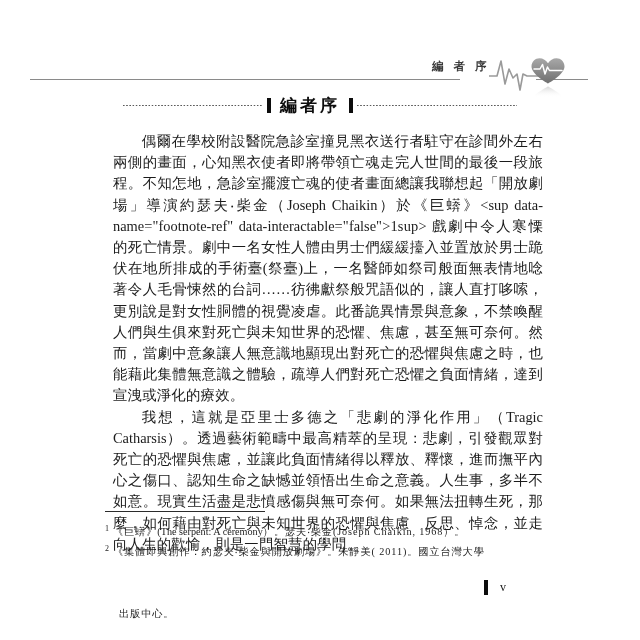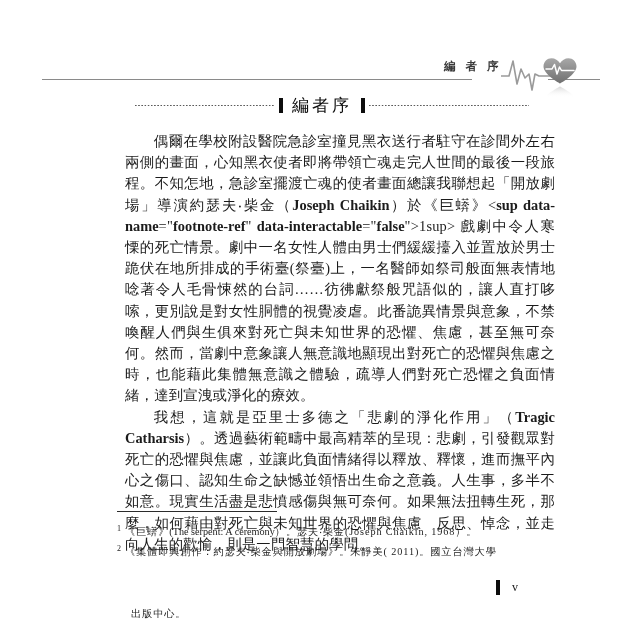--- a/index.html
+++ b/index.html
@@ -11,21 +11,21 @@
     width: 640px;
     height: 640px;
     overflow: hidden;
     font-family: "Liberation Serif", "DejaVu Serif", serif;
     color: #1a1a1a;
     position: relative;
   }
 
   .page {
     position: absolute;
-    left: 12px; top: 0;
+    left: 0; top: 0;
     width: 527px;
     height: 640px;
     background: #ffffff;
   }
 
   
   .running-head {
     position: absolute;
     left: 0;
     top: 28px;
@@ -94,21 +94,21 @@
   }
   .dots-left  { width: 140px; margin-right: 4px; }
   .dots-right { width: 160px; margin-left: 4px; }
   .tick {
     width: 4px;
     height: 15px;
     background: #0d0d0d;
   }
   .chapter-title {
     font-size: 17px;
-    font-weight: 400;
+    font-weight: 700;
     letter-spacing: 3px;
     margin: 0 9px;
     color: #0d0d0d;
     font-family: "DejaVu Sans", "Liberation Sans", sans-serif;
     white-space: nowrap;
   }
 
   
   .body-col {
     position: absolute;
@@ -121,21 +121,21 @@
     font-size: 14.4px;
     line-height: 21.2px;
     text-align: justify;
     text-justify: inter-character;
     text-indent: 2em;
     letter-spacing: 0.2px;
     color: #1b1b1b;
   }
   .para .lat {
     font-family: "Liberation Serif", "DejaVu Serif", serif;
-    font-weight: 700;
+    font-weight: 400;
     letter-spacing: 0;
   }
 
   
   .footnotes {
     position: absolute;
     left: 105px;
     top: 511px;
     width: 440px;
   }

